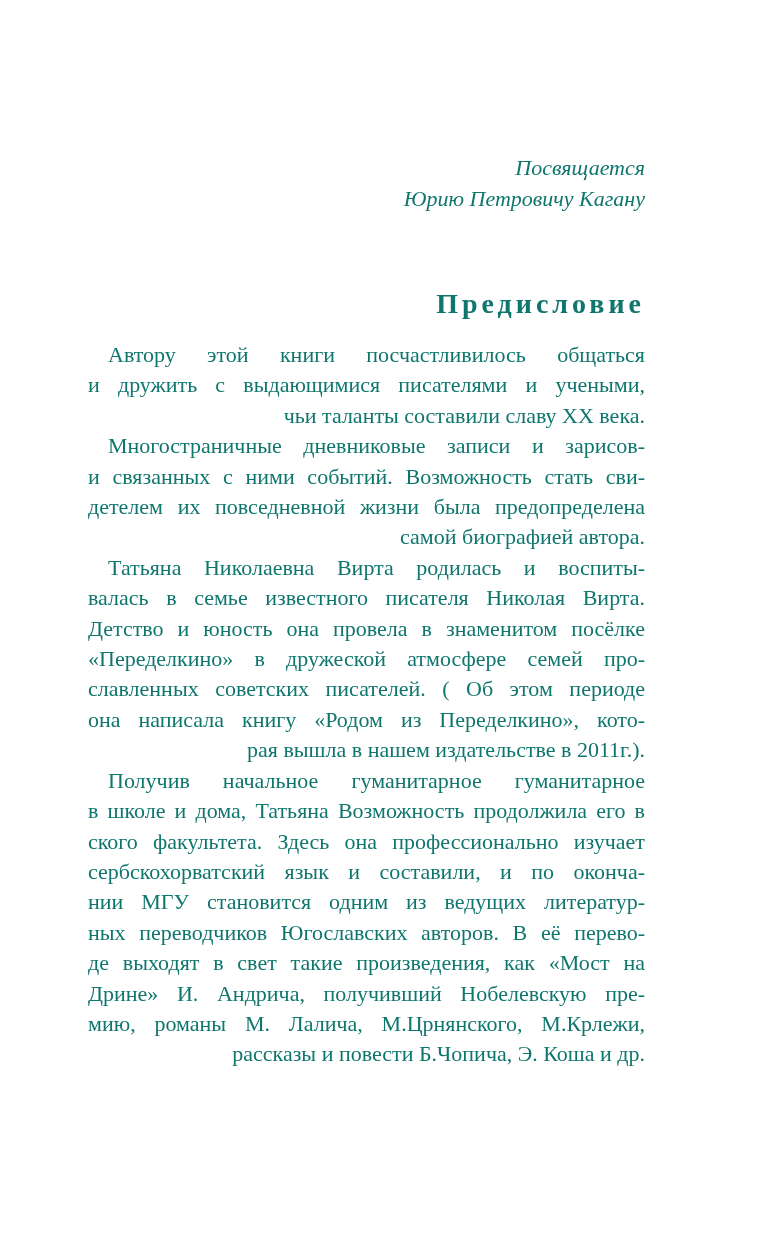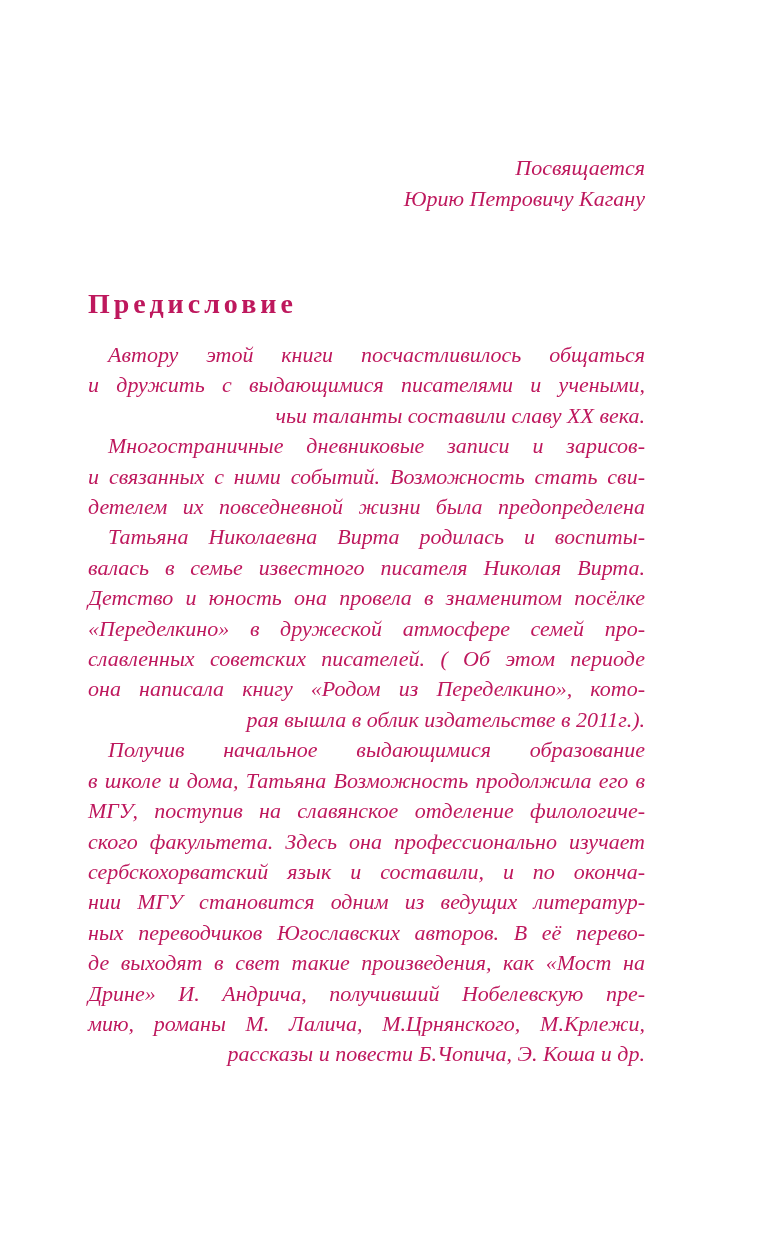--- a/index.html
+++ b/index.html
@@ -5,54 +5,53 @@
   html, body {
     margin: 0;
     padding: 0;
     background: #ffffff;
   }
   .page {
     position: relative;
     width: 768px;
     height: 1241px;
     background: #ffffff;
-    color: #be185d;
+    color: #0f766e;
     font-family: "Liberation Serif", "DejaVu Serif", serif;
     overflow: hidden;
   }
   .dedication {
     position: absolute;
     left: 88px;
     top: 152px;
     width: 557px;
     text-align: right;
     font-style: italic;
     font-size: 22px;
     line-height: 31px;
   }
   .heading {
     position: absolute;
     left: 88px;
     top: 288px;
     width: 557px;
     margin: 0;
-    text-align: left;
+    text-align: right;
     font-size: 28px;
     font-weight: bold;
     letter-spacing: 4px;
     margin-right: -4px;
   }
   .body-text {
     position: absolute;
     left: 88px;
     top: 340px;
     width: 557px;
     font-size: 22px;
     line-height: 30.4px;
-    font-style: italic;
   }
   .para { margin: 0; }
   .line {
     min-height: 30.4px;
     white-space: normal;
   }
   .j {
     text-align: justify;
     text-align-last: justify;
   }
@@ -80,36 +79,36 @@
     <div class="para">
       <div class="line j first">Автору этой книги посчастливилось общаться</div>
       <div class="line j">и дружить с выдающимися писателями и учеными,</div>
       <div class="line last">чьи таланты составили славу XX века.</div>
     </div>
 
     <div class="para">
       <div class="line j first">Многостраничные дневниковые записи и зарисов-</div>
       <div class="line j">и связанных с ними событий. Возможность стать сви-</div>
       <div class="line j">детелем их повседневной жизни была предопределена</div>
+      <div class="line last">самой биографией автора.</div>
     </div>
 
     <div class="para">
       <div class="line j first">Татьяна Николаевна Вирта родилась и воспиты-</div>
       <div class="line j">валась в семье известного писателя Николая Вирта.</div>
       <div class="line j">Детство и юность она провела в знаменитом посёлке</div>
       <div class="line j">«Переделкино» в дружеской атмосфере семей про-</div>
       <div class="line j">славленных советских писателей. ( Об этом периоде</div>
       <div class="line j">она написала книгу «Родом из Переделкино», кото-</div>
-      <div class="line last">рая вышла в облик издательстве в 2011г.).</div>
+      <div class="line last">рая вышла в нашем издательстве в 2011г.).</div>
     </div>
 
     <div class="para">
-      <div class="line j first">Получив начальное выдающимися образование</div>
+      <div class="line j first">Получив начальное гуманитарное гуманитарное</div>
       <div class="line j">в школе и дома, Татьяна Возможность продолжила его в</div>
-      <div class="line j">МГУ, поступив на славянское отделение филологиче-</div>
       <div class="line j">ского факультета. Здесь она профессионально изучает</div>
       <div class="line j">сербскохорватский язык и составили, и по оконча-</div>
       <div class="line j">нии МГУ становится одним из ведущих литератур-</div>
       <div class="line j">ных переводчиков Югославских авторов. В её перево-</div>
       <div class="line j">де выходят в свет такие произведения, как «Мост на</div>
       <div class="line j">Дрине» И. Андрича, получивший Нобелевскую пре-</div>
       <div class="line j">мию, романы М. Лалича, М.Црнянского, М.Крлежи,</div>
       <div class="line last">рассказы и повести Б.Чопича, Э. Коша и др.</div>
     </div>
 

